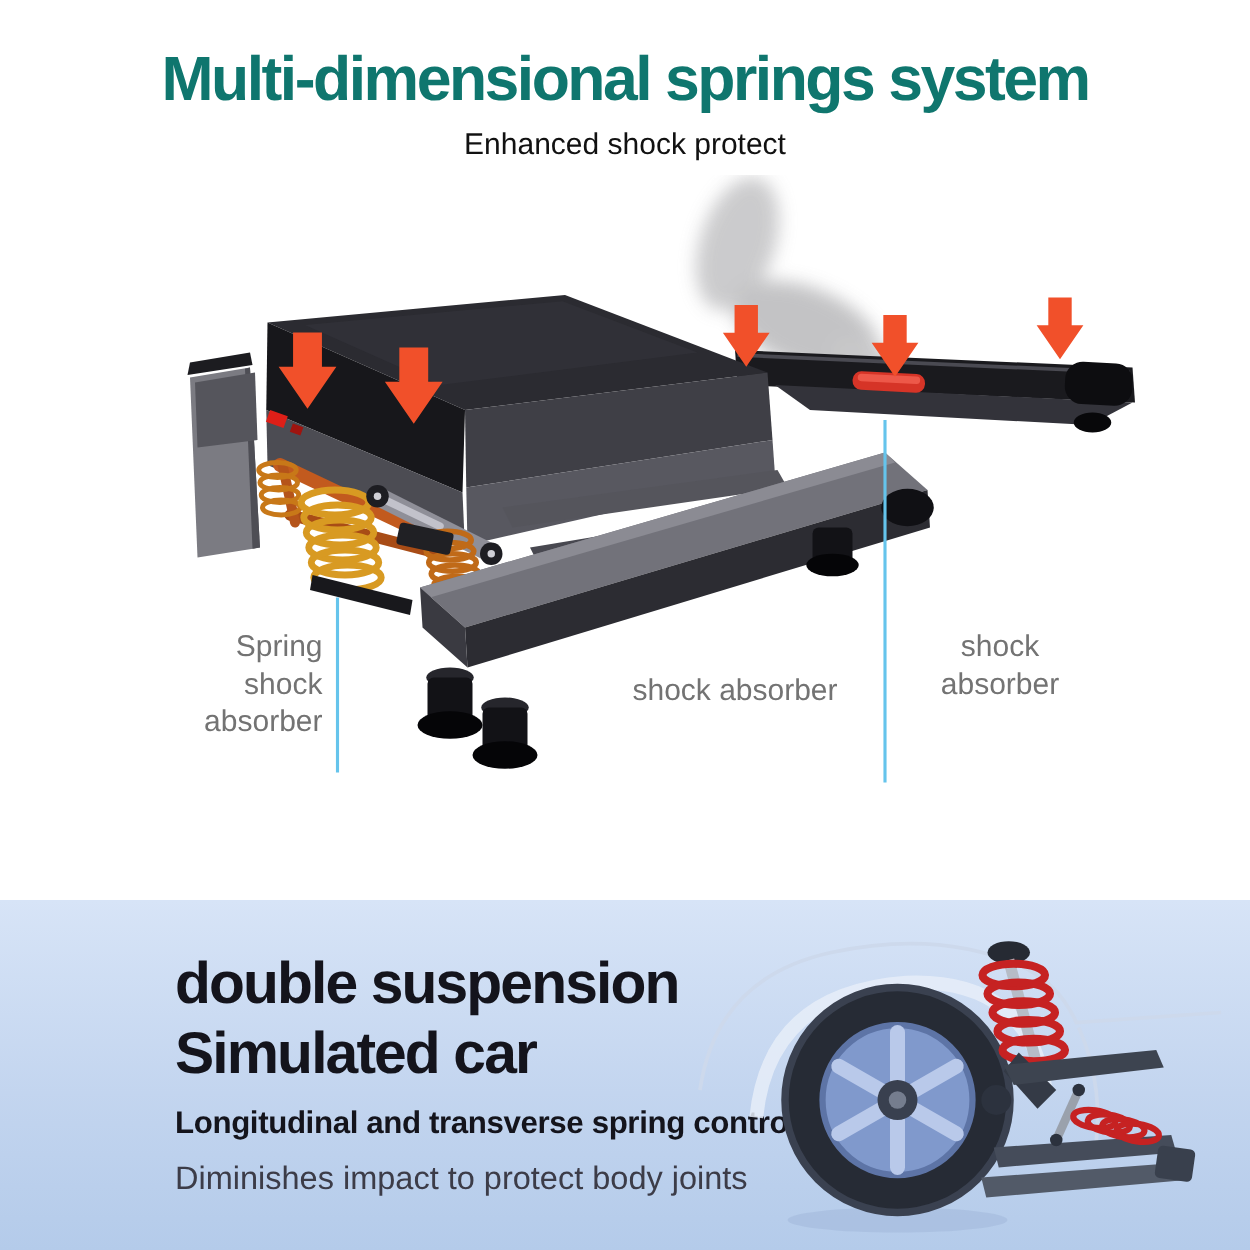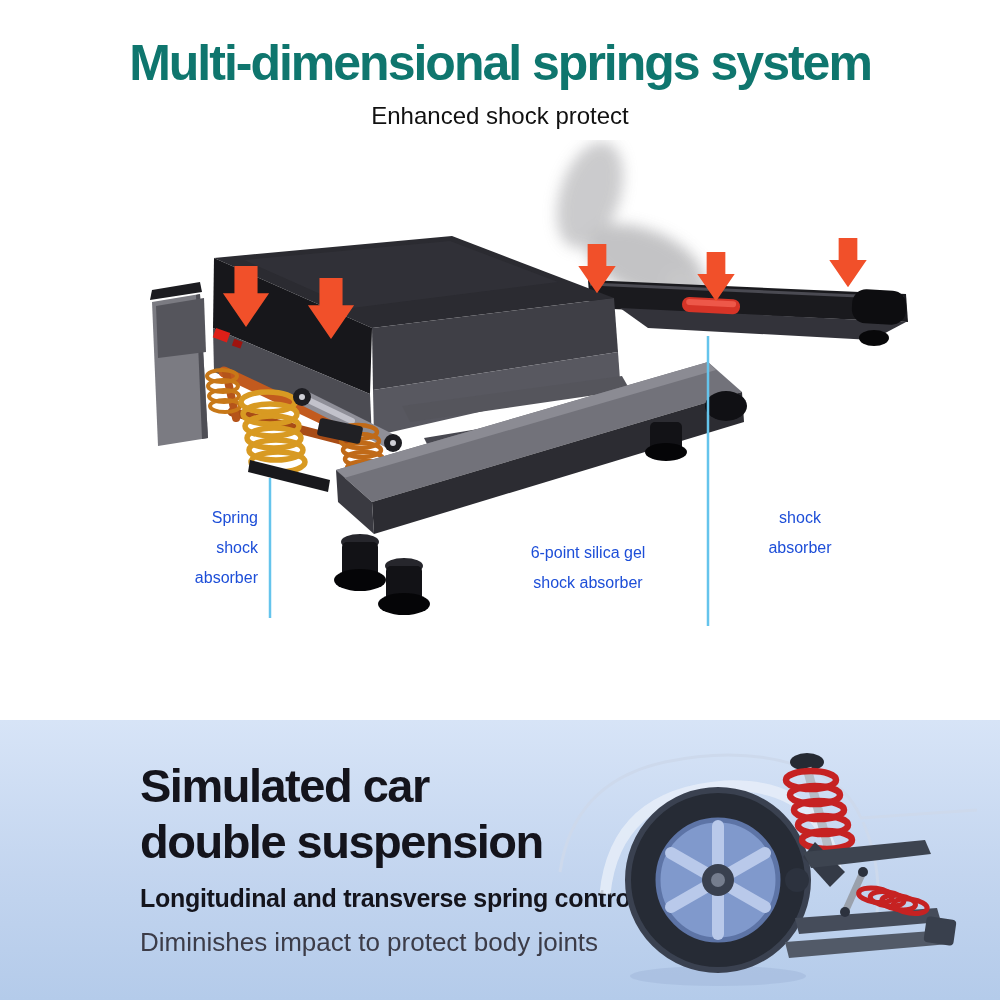--- a/index.html
+++ b/index.html
@@ -14,21 +14,21 @@
     text-align:center;font-size:50px;font-weight:bold;letter-spacing:-2px;
     color:#0f766e;
   }
   .page-subtitle{
     position:absolute;top:102px;left:0;width:1000px;
     text-align:center;font-size:24px;font-weight:normal;color:#111;
   }
   .scene{position:absolute;top:140px;left:0;width:1000px;height:580px;}
   .scene svg{display:block;}
   .callout-label{
-    position:absolute;font-size:16px;line-height:30px;color:#1d4ed8;
+    position:absolute;font-size:24px;line-height:30px;color:#737373;
   }
   .callout-label span{display:block;}
   .cl-spring{left:110px;top:503px;width:148px;text-align:right;}
   .cl-silica{left:462px;top:538px;width:252px;text-align:center;}
   .cl-wheel{left:733px;top:503px;width:134px;text-align:center;}
   .bottom-panel{
     position:absolute;top:720px;left:0;width:1000px;height:280px;
     background:linear-gradient(180deg,#d7e4f7 0%,#c3d5ef 55%,#b4cbea 100%);
   }
   .bottom-text{position:absolute;left:140px;top:38px;width:520px;}
@@ -170,32 +170,31 @@
     </g>
   </svg>
 </div>
 
 <div class="callout-label cl-spring">
   <span>Spring</span>
   <span>shock</span>
   <span>absorber</span>
 </div>
 <div class="callout-label cl-silica">
-  <span>6-point silica gel</span>
   <span>shock absorber</span>
 </div>
 <div class="callout-label cl-wheel">
   <span>shock</span>
   <span>absorber</span>
 </div>
 
 <div class="bottom-panel">
   <div class="bottom-text">
+    <div class="bottom-title-line">double suspension</div>
     <div class="bottom-title-line">Simulated car</div>
-    <div class="bottom-title-line">double suspension</div>
     <div class="bottom-subtitle">Longitudinal and transverse spring control</div>
     <div class="bottom-caption">Diminishes impact to protect body joints</div>
   </div>
 
   <div class="suspension-art">
     <svg width="440" height="278" viewBox="0 0 440 278">
 
       <g fill="none" stroke="#cdd9ec" stroke-width="3">
         <path d="M15,150 Q28,60 120,40 Q205,22 270,50 Q302,64 316,96 L432,88"></path>
         <path d="M318,100 Q340,150 330,205"></path>

